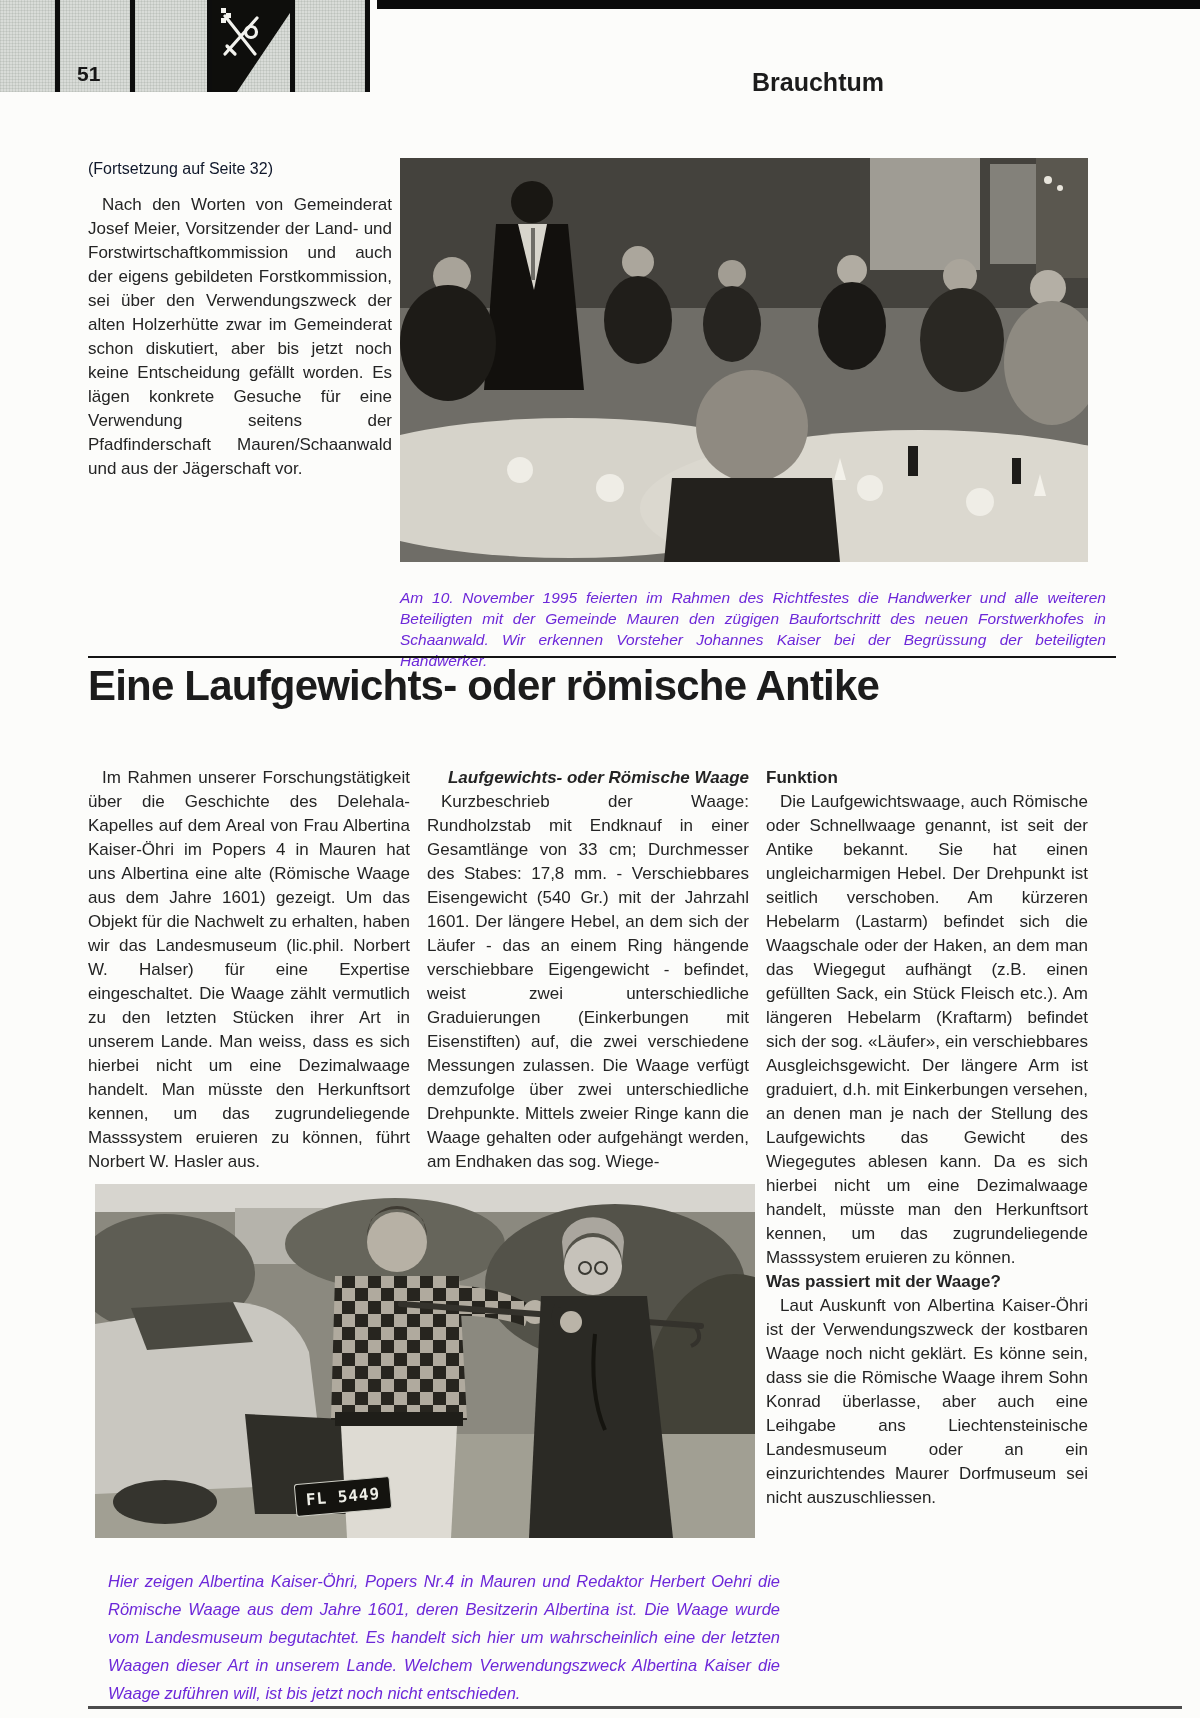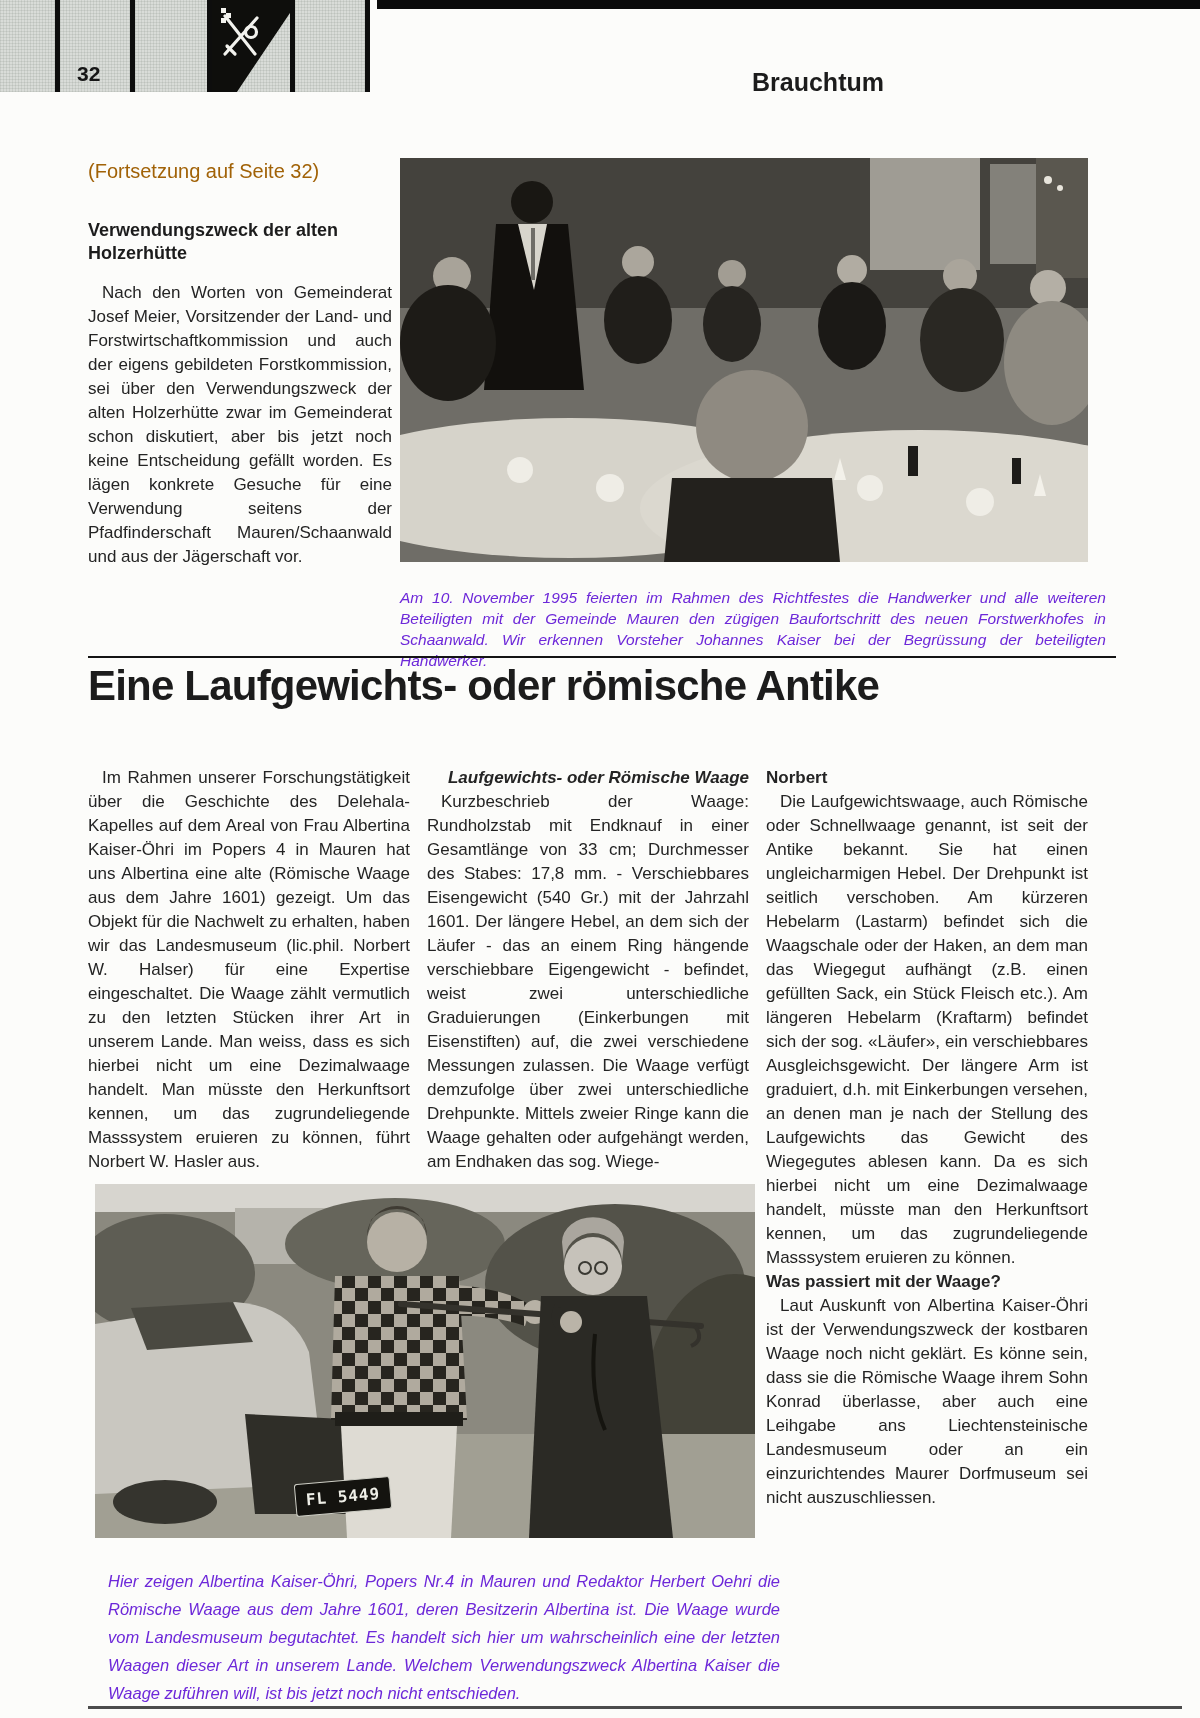--- a/index.html
+++ b/index.html
@@ -35,21 +35,21 @@
       repeating-linear-gradient(0deg, rgba(110,120,110,.14) 0 1px, transparent 1px 3px);
     clip-path:polygon(32% 100%, 100% 100%, 100% 14%);
   }
   .seg4 svg{position:absolute;left:5px;top:6px;}
   .top-bar{position:absolute;left:377px;top:0;width:823px;height:9px;background:#0b0b0b;}
   .section-title{position:absolute;left:752px;top:68px;font-size:25px;font-weight:bold;}
 
   
   .a1-col{position:absolute;left:88px;top:150px;width:304px;}
   .a1-title{font-size:37px;font-weight:bold;line-height:1.16;letter-spacing:-.5px;margin:0;}
-  .a1-cont{font-size:20px;margin-top:10px;color:#a16207;}
+  .a1-cont{font-size:16px;margin-top:10px;color:#0f172a;}
   .a1-subhead{font-size:18px;font-weight:bold;line-height:1.3;margin-top:36px;}
   .a1-body{font-size:17px;line-height:24px;text-align:justify;text-indent:14px;margin-top:15px;color:#242424;}
 
   .photo{position:absolute;background:#777;box-shadow:0 0 0 1px #9a9a94 inset;}
   .photo svg{display:block;width:100%;height:100%;}
   .photo1{left:400px;top:158px;width:688px;height:404px;}
   .caption{font-style:italic;color:#6d28d9;text-align:justify;}
   .caption1{position:absolute;left:400px;top:571px;width:706px;font-size:15.5px;line-height:21px;}
 
   .rule{position:absolute;left:88px;top:656px;width:1028px;height:2px;background:#141414;}
@@ -79,21 +79,21 @@
 </head>
 <body>
 
 <div class="page">
 
   <div class="top-bar"></div>
 
   <div class="header-band">
     <div class="band-seg seg1"></div>
     <div class="band-seg seg2">
-      <span class="page-number">32</span>
+      <span class="page-number">51</span>
     </div>
     <div class="band-seg seg3"></div>
     <div class="band-seg seg4">
       <svg width="50" height="60" viewBox="0 0 50 60">
         <g fill="none" stroke="#f2f2ee" stroke-width="3.2" stroke-linecap="round">
           <line x1="8" y1="10" x2="38" y2="48"></line>
           <line x1="8" y1="48" x2="40" y2="12"></line>
           <circle cx="34" cy="26" r="5.5"></circle>
           <line x1="10" y1="40" x2="18" y2="48"></line>
         </g>
@@ -105,21 +105,20 @@
       </svg>
       <div class="corner"></div>
     </div>
     <div class="band-seg seg5"></div>
   </div>
 
   <div class="section-title">Brauchtum</div>
 
   <div class="a1-col">
     <div class="a1-cont">(Fortsetzung auf Seite 32)</div>
-    <div class="a1-subhead">Verwendungszweck der alten Holzerhütte</div>
     <p class="a1-body">Nach den Worten von Gemeinderat Josef Meier, Vorsitzender der Land- und Forstwirtschaftkommission und auch der eigens gebildeten Forstkommission, sei über den Verwendungszweck der alten Holzerhütte zwar im Gemeinderat schon diskutiert, aber bis jetzt noch keine Entscheidung gefällt worden. Es lägen konkrete Gesuche für eine Verwendung seitens der Pfadfinderschaft Mauren/Schaanwald und aus der Jägerschaft vor.</p>
   </div>
 
   <div class="photo photo1">
     <svg viewBox="0 0 688 404" preserveAspectRatio="none">
       <rect width="688" height="404" fill="#6f6d67"></rect>
       <rect width="688" height="150" fill="#44423d"></rect>
       <rect x="470" y="0" width="110" height="112" fill="#b6b3aa" opacity=".8"></rect>
       <rect x="590" y="6" width="92" height="100" fill="#8b8881" opacity=".9"></rect>
       <rect x="636" y="0" width="52" height="120" fill="#5a574f"></rect>
@@ -167,21 +166,21 @@
 
   <div class="columns">
     <div class="col">
       <p class="indent">Im Rahmen unserer Forschungstätigkeit über die Geschichte des Delehala-Kapelles auf dem Areal von Frau Albertina Kaiser-Öhri im Popers 4 in Mauren hat uns Albertina eine alte (Römische Waage aus dem Jahre 1601) gezeigt. Um das Objekt für die Nachwelt zu erhalten, haben wir das Landesmuseum (lic.phil. Norbert W. Halser) für eine Expertise eingeschaltet. Die Waage zählt vermutlich zu den letzten Stücken ihrer Art in unserem Lande. Man weiss, dass es sich hierbei nicht um eine Dezimalwaage handelt. Man müsste den Herkunftsort kennen, um das zugrundeliegende Masssystem eruieren zu können, führt Norbert W. Hasler aus.</p>
     </div>
     <div class="col">
       <p class="col-heading">Laufgewichts- oder Römische Waage</p>
       <p class="indent">Kurzbeschrieb der Waage: Rundholzstab mit Endknauf in einer Gesamtlänge von 33 cm; Durchmesser des Stabes: 17,8 mm. - Verschiebbares Eisengewicht (540 Gr.) mit der Jahrzahl 1601. Der längere Hebel, an dem sich der Läufer - das an einem Ring hängende verschiebbare Eigengewicht - befindet, weist zwei unterschiedliche Graduierungen (Einkerbungen mit Eisenstiften) auf, die zwei verschiedene Messungen zulassen. Die Waage verfügt demzufolge über zwei unterschiedliche Drehpunkte. Mittels zweier Ringe kann die Waage gehalten oder aufgehängt werden, am Endhaken das sog. Wiege-</p>
     </div>
     <div class="col">
-      <p class="mid-heading">Norbert</p>
+      <p class="mid-heading">Funktion</p>
       <p class="indent">Die Laufgewichtswaage, auch Römische oder Schnellwaage genannt, ist seit der Antike bekannt. Sie hat einen ungleicharmigen Hebel. Der Drehpunkt ist seitlich verschoben. Am kürzeren Hebelarm (Lastarm) befindet sich die Waagschale oder der Haken, an dem man das Wiegegut aufhängt (z.B. einen gefüllten Sack, ein Stück Fleisch etc.). Am längeren Hebelarm (Kraftarm) befindet sich der sog. «Läufer», ein verschiebbares Ausgleichsgewicht. Der längere Arm ist graduiert, d.h. mit Einkerbungen versehen, an denen man je nach der Stellung des Laufgewichts das Gewicht des Wiegegutes ablesen kann. Da es sich hierbei nicht um eine Dezimalwaage handelt, müsste man den Herkunftsort kennen, um das zugrundeliegende Masssystem eruieren zu können.</p>
       <p class="mid-heading">Was passiert mit der Waage?</p>
       <p class="indent">Laut Auskunft von Albertina Kaiser-Öhri ist der Verwendungszweck der kostbaren Waage noch nicht geklärt. Es könne sein, dass sie die Römische Waage ihrem Sohn Konrad überlasse, aber auch eine Leihgabe ans Liechtensteinische Landesmuseum oder an ein einzurichtendes Maurer Dorfmuseum sei nicht auszuschliessen.</p>
     </div>
   </div>
 
   <div class="photo photo2">
     <svg viewBox="0 0 660 354" preserveAspectRatio="none">
       <defs>
         <pattern id="check" width="26" height="26" patternUnits="userSpaceOnUse">

